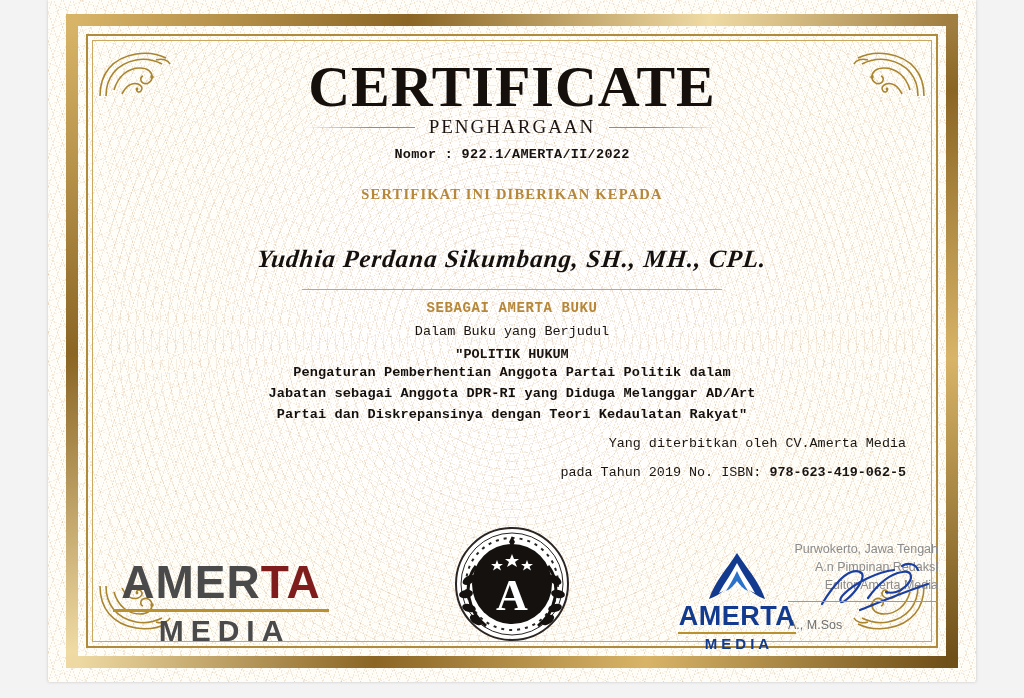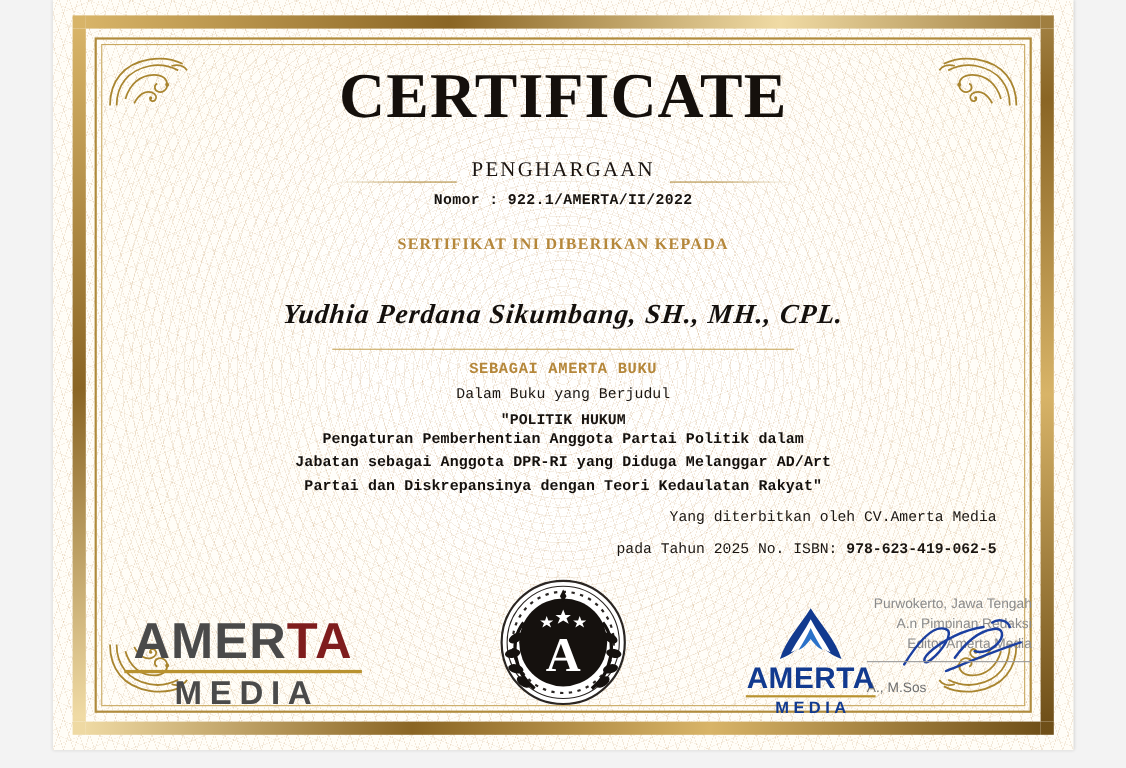--- a/index.html
+++ b/index.html
@@ -94,23 +94,23 @@
   .cert-title {
     font-family: "Liberation Serif", serif;
     font-weight: bold;
     font-size: 58px;
     letter-spacing: 1px;
     color: #15100c;
     line-height: 1;
   }
 
   .sub-row {
-    margin-top: 28px;
+    margin-top: 0;
     display: flex;
-    align-items: flex-end;
+    align-items: center;
     justify-content: center;
     gap: 14px;
   }
   .sub-row .rule {
     height: 1px;
     width: 110px;
     background: linear-gradient(90deg, rgba(176,139,60,0) 0%, #b08b3c 60%, #b08b3c 100%);
   }
   .sub-row .rule.right {
     background: linear-gradient(270deg, rgba(176,139,60,0) 0%, #b08b3c 60%, #b08b3c 100%);
@@ -410,21 +410,21 @@
       <div class="dalam-buku">Dalam Buku yang Berjudul</div>
 
       <div class="book-quote">"POLITIK HUKUM</div>
 
       <div class="book-line">Pengaturan Pemberhentian Anggota Partai Politik dalam</div>
       <div class="book-line">Jabatan sebagai Anggota DPR-RI yang Diduga Melanggar AD/Art</div>
       <div class="book-line">Partai dan Diskrepansinya dengan Teori Kedaulatan Rakyat"</div>
 
       <div class="published">Yang diterbitkan oleh CV.Amerta Media</div>
       <div class="published">
-        <span>pada Tahun 2025 No. ISBN:</span>
+        <span>pada Tahun 2019 No. ISBN:</span>
         <span class="isbn-bold">978-623-419-062-5</span>
       </div>
 
     </div>
 
     <div class="bottom">
 
       <div class="wordmark">
         <div class="amerta">
           <span><span style="color:#4a4a4a">AMER</span><span style="color:#7f1d1d">TA</span></span>

